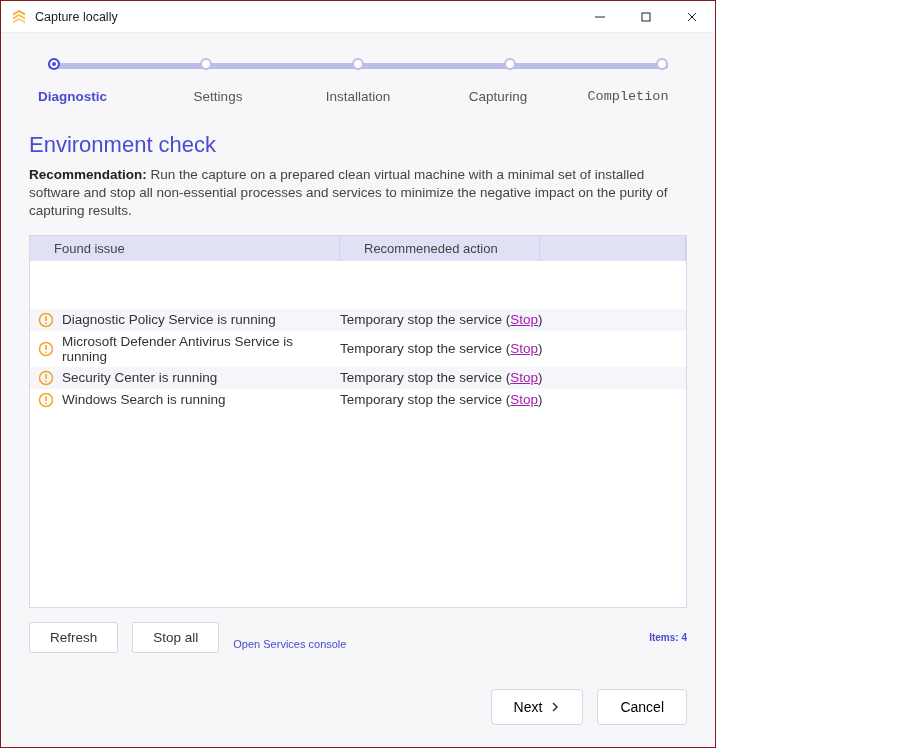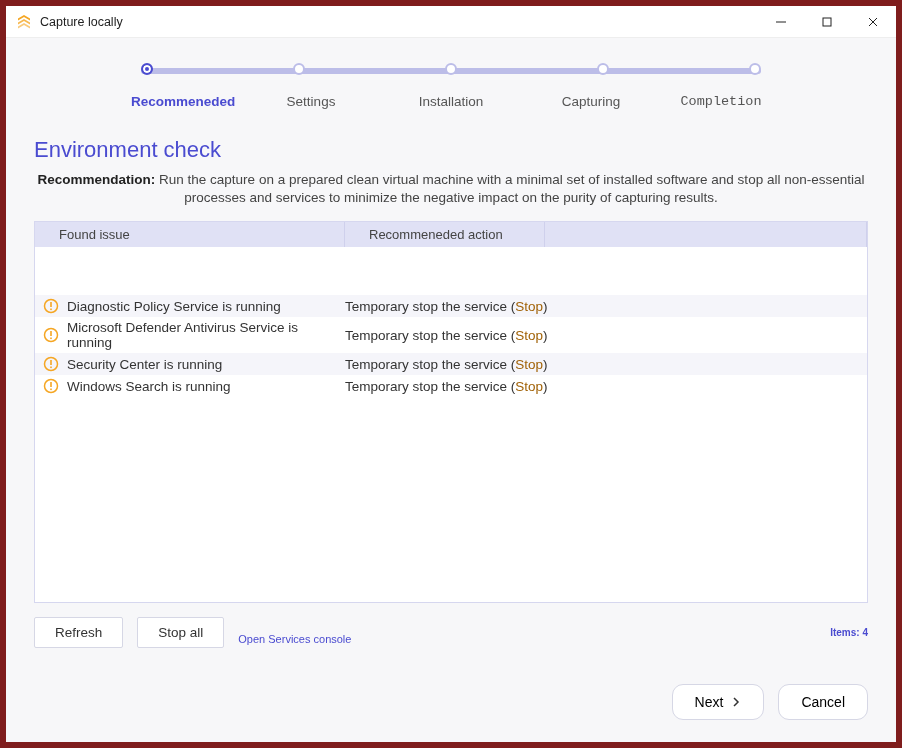--- a/index.html
+++ b/index.html
@@ -1,17 +1,17 @@
 <!DOCTYPE html>
 <html><head>
 <meta charset="utf-8">
 <style>
   * { box-sizing: border-box; margin: 0; padding: 0; }
   html, body { width: 902px; height: 748px; font-family: "Segoe UI", Arial, sans-serif; font-size: 13px; color: #333; background: #fff; }
-  .window { width: 902px; height: 748px; border: 6px solid #7f1d1d; display: flex; flex-direction: column; background: #f7f7f9; }
+  .window { width: 716px; height: 748px; border: 1px solid #7f1d1d; display: flex; flex-direction: column; background: #f7f7f9; }
   .titlebar { height: 32px; display: flex; align-items: center; background: #fff; border-bottom: 1px solid #eee; }
   .titlebar .app-icon { width: 16px; height: 16px; margin: 0 8px 0 10px; display:flex; align-items:center; justify-content:center;}
   .titlebar .title { font-size: 12.5px; color: #222; flex: 0 0 auto; }
   .titlebar .spacer { flex: 1; }
   .win-btn { width: 46px; height: 32px; display:flex; align-items:center; justify-content:center; color:#222; }
   .content { flex:1; display:flex; flex-direction:column; padding: 20px 28px 18px 28px; }
   
   .stepper { margin: 6px auto 4px auto; width: 640px; }
   .track-wrap { position: relative; height: 14px; margin: 0 10px; }
   .track { position:absolute; left:0; right:0; top:4px; height:6px; border-radius:3px; background:#bcbde8; }
@@ -19,44 +19,44 @@
   .dots { position:absolute; left:0; right:0; top:0; height:14px; display:flex; justify-content:space-between; }
   .dot { width:12px; height:12px; border-radius:50%; background:#fff; border:2px solid #bcbde8; margin-top:-1px;}
   .dot.active { background:#4a4bd0; border-color:#4a4bd0; box-shadow: 0 0 0 2px #fff inset; }
   .step-labels { display:flex; justify-content:space-between; margin: 16px 0 0 0; font-size:13.5px; color:#555; }
   .step-labels span { width:120px; text-align:center; }
   .step-labels span:first-child { text-align:left; width:100px;}
   .step-labels span:last-child { text-align:center; width:100px;font-family:Liberation Mono, monospace;}
   .step-labels .active { color:#4a4bd0; font-weight:600; }
   
   .page-title { color:#4a4bd0; font-size:22px; font-weight:400; margin-top:24px; }
-  .rec { font-size:13.5px; color:#444; margin-top:8px; line-height:1.35;text-align:center; }
+  .rec { font-size:13.5px; color:#444; margin-top:8px; line-height:1.35; }
   .rec b { font-weight:600; color:#222;}
   
   .grid { margin-top:14px; border:1px solid #d6d7ef; background:#fff; flex:1; display:flex; flex-direction:column; overflow:hidden;}
   .ghead { display:flex; background:#e0e1f5; color:#444;}
   .ghead .col { padding:5px 24px; font-size:13px; border-right:1px solid #cfd0ec; }
   .col1 { width:310px; }
   .col2 { width:200px; flex:0 0 200px; }
   .col3 { flex:1; }
   .gbody { flex:1; overflow:auto;margin-top:48px; }
   .row { display:flex; align-items:center; padding:3px 8px; font-size:13.5px; color:#333; }
   .row:nth-child(odd){ background:#f5f5fa;}
   .row .c1 { width:302px; display:flex; align-items:center; gap:8px;}
   .row .c2 { flex:1; }
   .warn-icon { width:16px; height:16px; flex:0 0 16px;}
-  .link { color:#a16207; cursor:pointer; }
+  .link { color:#a21caf; text-decoration:underline; cursor:pointer; }
   
   .toolbar { display:flex; align-items:center; gap:14px; margin-top:14px; }
   .btn { background:#fff; border:1px solid #d6d7e5; border-radius:2px; padding:7px 20px; font-size:13.5px; color:#333; cursor:pointer; }
   .link2 { color:#4a4bd0; font-size:11px; cursor:pointer;margin-top:12px; }
   .items-count { margin-left:auto; color:#4a4bd0; font-weight:600; font-size:10px; }
   
   .footer { display:flex; justify-content:flex-end; gap:14px; padding: 18px 28px 22px 28px; }
-  .btn-primary { display:flex; align-items:center; gap:8px; padding:9px 22px; border:1px solid #d6d7e5; border-radius:11px; background:#fff; font-size:14px; cursor:pointer;}
+  .btn-primary { display:flex; align-items:center; gap:8px; padding:9px 22px; border:1px solid #d6d7e5; border-radius:4px; background:#fff; font-size:14px; cursor:pointer;}
   .chev { width:10px; height:10px; }
 </style>
 </head>
 <body>
 <div class="window">
 
   <div class="titlebar">
     <span class="app-icon">
       <svg viewBox="0 0 16 16" width="16" height="16">
           <path fill="#f5a623" d="M8 1l6 3.5v2L8 3 2 6.5v-2z"></path>
@@ -91,21 +91,21 @@
         <div class="track-active"></div>
         <div class="dots">
           <div class="dot active"></div>
           <div class="dot"></div>
           <div class="dot"></div>
           <div class="dot"></div>
           <div class="dot"></div>
         </div>
       </div>
       <div class="step-labels">
-        <span class="active">Recommeneded</span>
+        <span class="active">Diagnostic</span>
         <span>Settings</span>
         <span>Installation</span>
         <span>Capturing</span>
         <span>Completion</span>
       </div>
     </div>
 
     <h1 class="page-title">Environment check</h1>
     <p class="rec">
       <b>Recommendation: </b>

